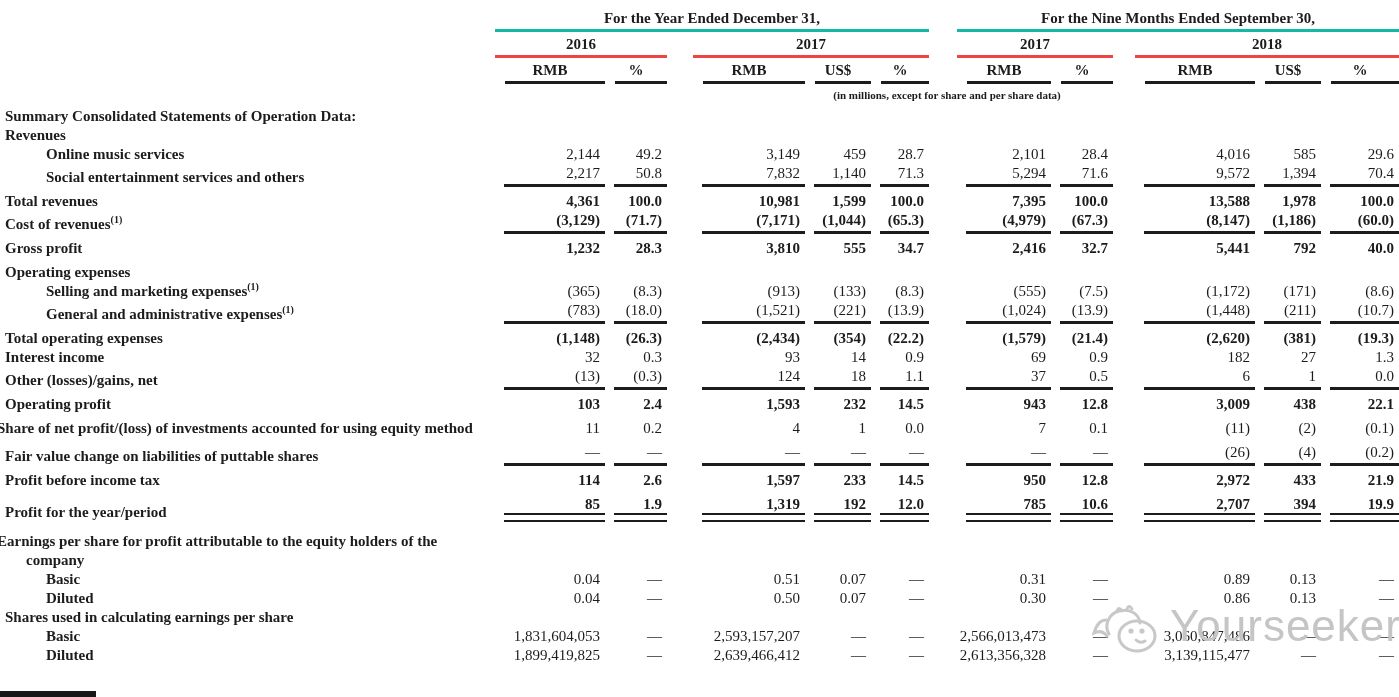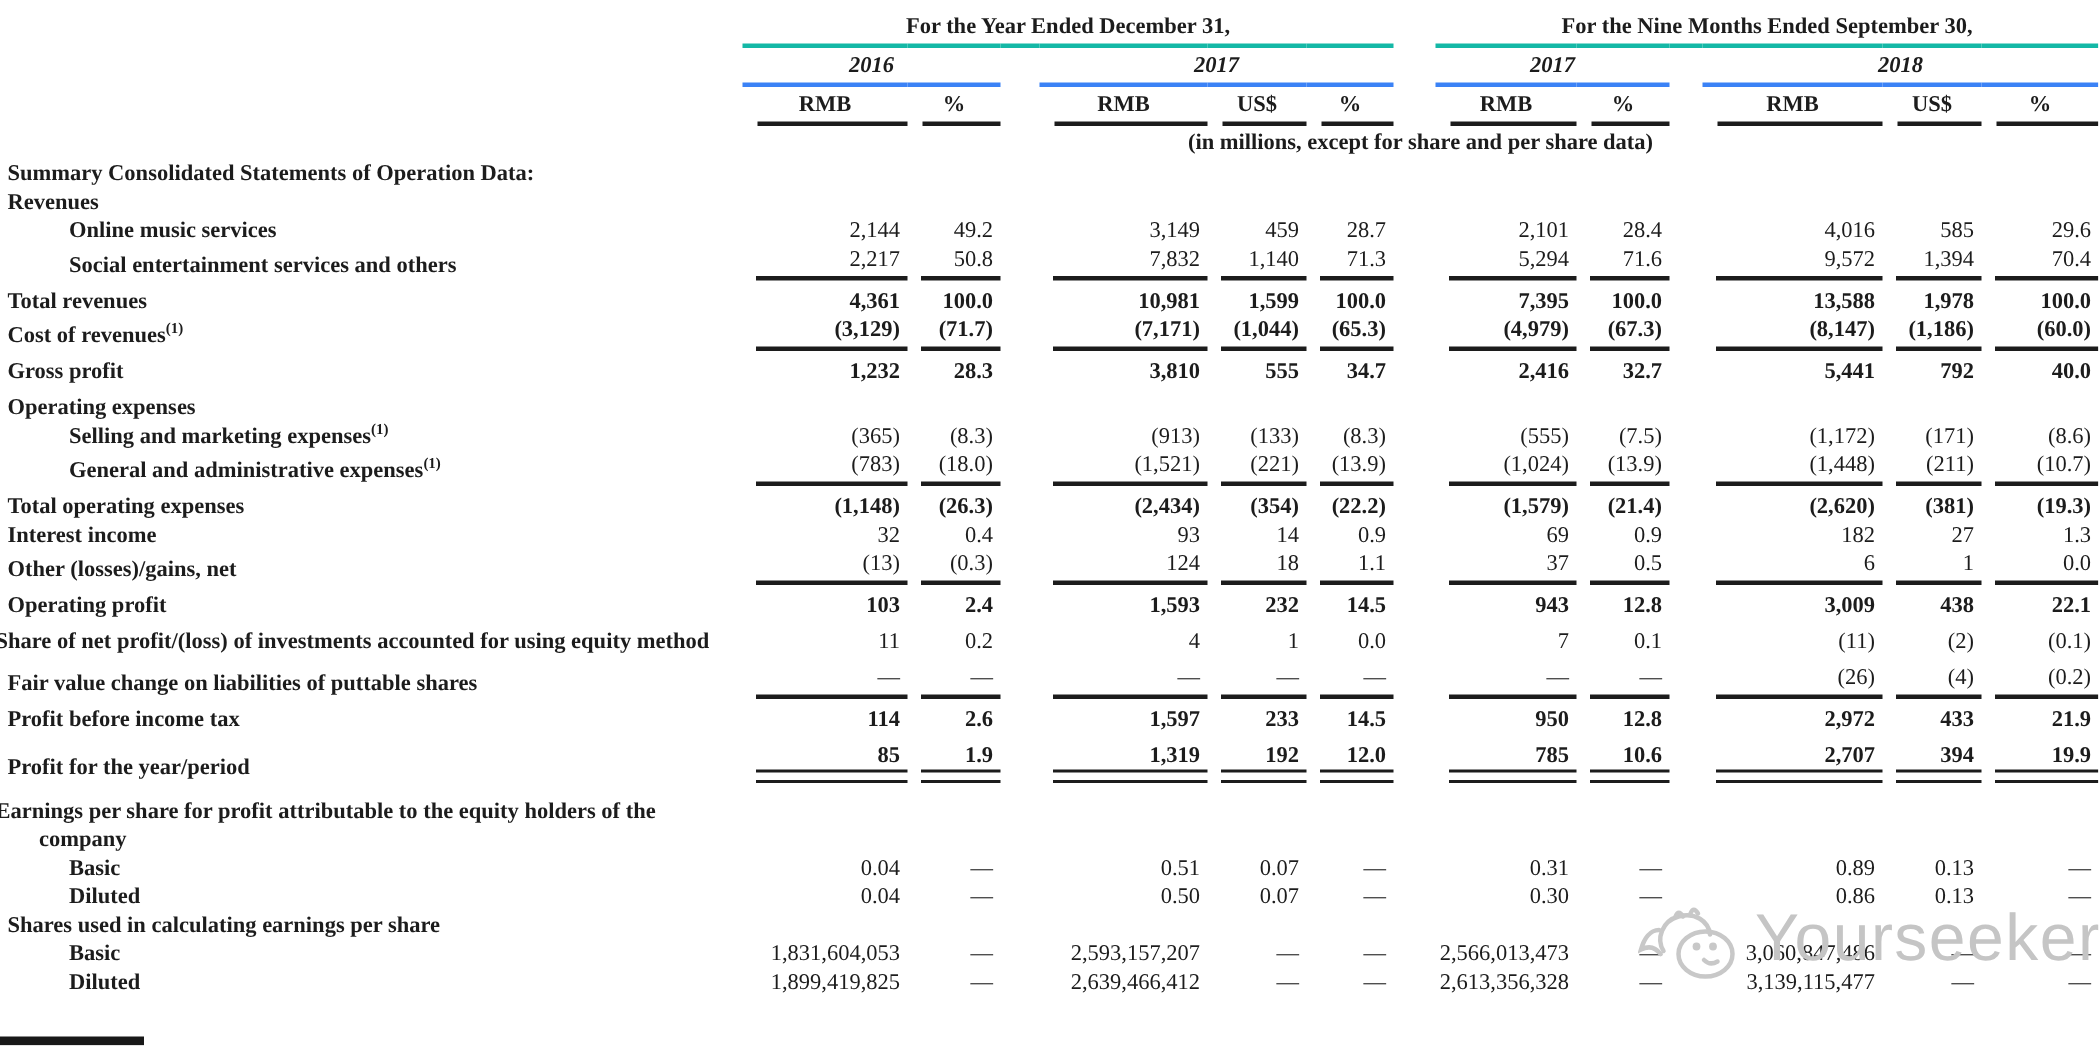--- a/index.html
+++ b/index.html
@@ -6,24 +6,24 @@
   html,body { background:#ffffff; }
   body { font-family:"Liberation Serif","DejaVu Serif",serif; color:#1c1c1c; }
   .page { position:relative; width:1399px; height:697px; background:#ffffff; overflow:hidden; }
 
   table.fin { table-layout:fixed; border-collapse:collapse; width:1399px; font-size:15px; line-height:19px; }
   td { vertical-align:bottom; }
 
   
   thead td { text-align:center; font-weight:bold; }
   td.grp { border-bottom:3px solid #14b8a6; padding-top:9px; padding-bottom:1px; }
-  td.yr  { border-bottom:3px solid #3b82f6; padding-top:3px; padding-bottom:1px;font-style:italic; }
+  td.yr  { border-bottom:3px solid #ef4444; padding-top:3px; padding-bottom:1px; }
   td.cur { position:relative; padding-top:3px; padding-bottom:4px; }
   td.cur::after { content:""; position:absolute; left:10px; right:0; bottom:0; border-bottom:3px solid #1c1c1c; }
-  td.note-cell { font-weight:bold; padding-top:2px; padding-bottom:2px; font-size:15px; }
+  td.note-cell { font-weight:bold; padding-top:2px; padding-bottom:2px; font-size:11px; }
 
   
   td.lbl { text-align:left;font-weight:bold; }
   .ind0 { padding-left:5px; }
   .ind1 { padding-left:46px; }
   .hang { padding-left:26px; text-indent:-29px; }
   td.num { text-align:right; padding-right:5px; position:relative; white-space:nowrap; }
   tr.bold td { font-weight:bold; }
   sup { font-size:10px; line-height:0; }
 
@@ -279,21 +279,21 @@
           <td class="num">(1,579)</td>
           <td class="num">(21.4)</td>
           <td></td>
           <td class="num">(2,620)</td>
           <td class="num">(381)</td>
           <td class="num">(19.3)</td>
         </tr>
         <tr>
           <td class="lbl ind0">Interest income</td>
           <td class="num">32</td>
-          <td class="num">0.4</td>
+          <td class="num">0.3</td>
           <td></td>
           <td class="num">93</td>
           <td class="num">14</td>
           <td class="num">0.9</td>
           <td></td>
           <td class="num">69</td>
           <td class="num">0.9</td>
           <td></td>
           <td class="num">182</td>
           <td class="num">27</td>

